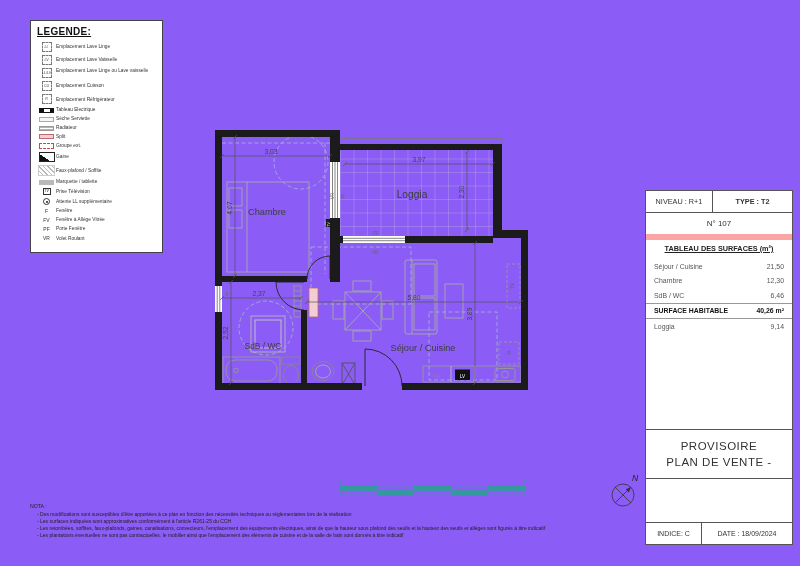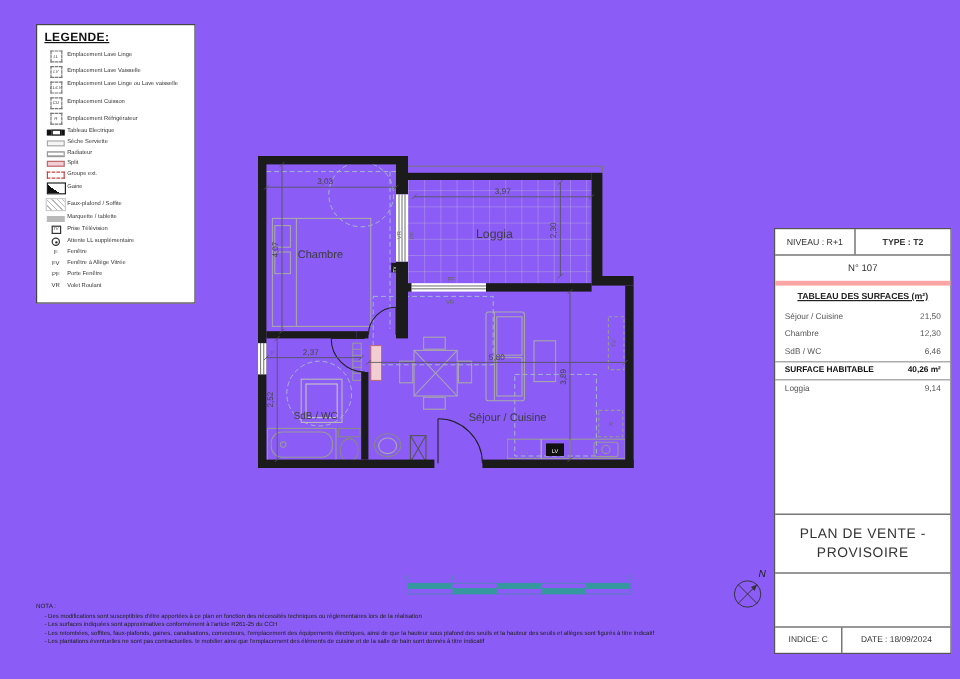--- a/index.html
+++ b/index.html
@@ -30,21 +30,21 @@
   .b-letter{font-size:5px;color:#333;}
   
   #plan{position:absolute;left:205px;top:118px;}
   svg text{font-family:"Liberation Sans",sans-serif;}
   
   #tblock{position:absolute;left:645px;top:190px;width:148px;height:355px;border:1px solid #555;
           box-sizing:border-box;display:flex;flex-direction:column;background:#fff;color:#555;}
   .tb-r1{flex:0 0 21px;display:flex;border-bottom:1px solid #555;}
   .tb-r1 .c1{width:66px;border-right:1px solid #555;display:flex;align-items:center;justify-content:center;font-size:7.3px;color:#333;}
   .tb-r1 .c2{flex:1;display:flex;align-items:center;justify-content:center;font-size:7.3px;color:#333;font-weight:bold;}
-  .tb-num{flex:0 0 21px;border-bottom:4px solid #fca5a5;display:flex;align-items:center;justify-content:center;font-size:8px;color:#333;}
+  .tb-num{flex:0 0 21px;border-bottom:6px solid #fca5a5;display:flex;align-items:center;justify-content:center;font-size:8px;color:#333;}
   .tb-surf-title{margin-top:4px;text-align:center;font-weight:bold;font-size:7.3px;color:#222;text-decoration:underline;}
   .tb-rows{margin-top:6px;}
   .tb-row{display:flex;justify-content:space-between;align-items:center;padding:0 8px;height:14.5px;font-size:6.9px;}
   .tb-row.hab{font-weight:bold;color:#111;border-top:1px solid #999;border-bottom:1px solid #999;}
   .tb-sp1{flex:2.2;} .tb-sp2{flex:1;}
   .tb-stamp{border-top:1px solid #555;border-bottom:1px solid #555;padding:8px 2px;text-align:center;
             font-size:11.5px;color:#333;letter-spacing:0.5px;line-height:1.4;}
   .tb-foot{flex:0 0 21px;border-top:1px solid #555;display:flex;}
   .tb-foot .c1{width:55px;border-right:1px solid #555;display:flex;align-items:center;justify-content:center;font-size:7px;color:#333;}
   .tb-foot .c2{flex:1;display:flex;align-items:center;justify-content:center;font-size:7px;color:#333;}
@@ -404,22 +404,22 @@
         <span>SURFACE HABITABLE</span>
         <span>40,26 m²</span>
         </div>
       <div class="tb-row">
         <span>Loggia</span>
         <span>9,14</span>
         </div>
     </div>
     <div class="tb-sp1"></div>
     <div class="tb-stamp">
+      <div>PROVISOIRE</div>
       <div>PLAN DE VENTE -</div>
-      <div>PROVISOIRE</div>
     </div>
     <div class="tb-sp2"></div>
     <div class="tb-foot">
       <div class="c1">INDICE: C</div>
       <div class="c2">DATE : 18/09/2024</div>
     </div>
   </div>
 
   <div id="scalebar">
     <svg width="200" height="22" viewBox="0 0 200 22">

